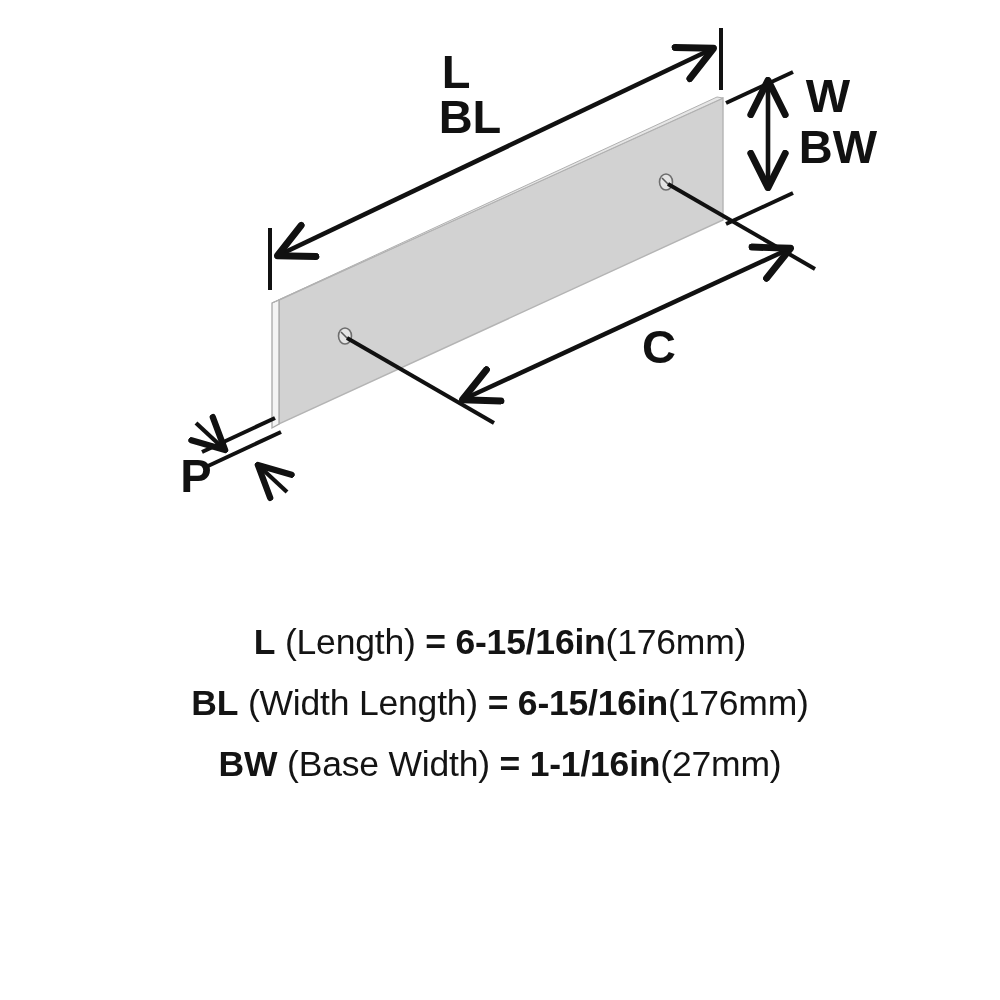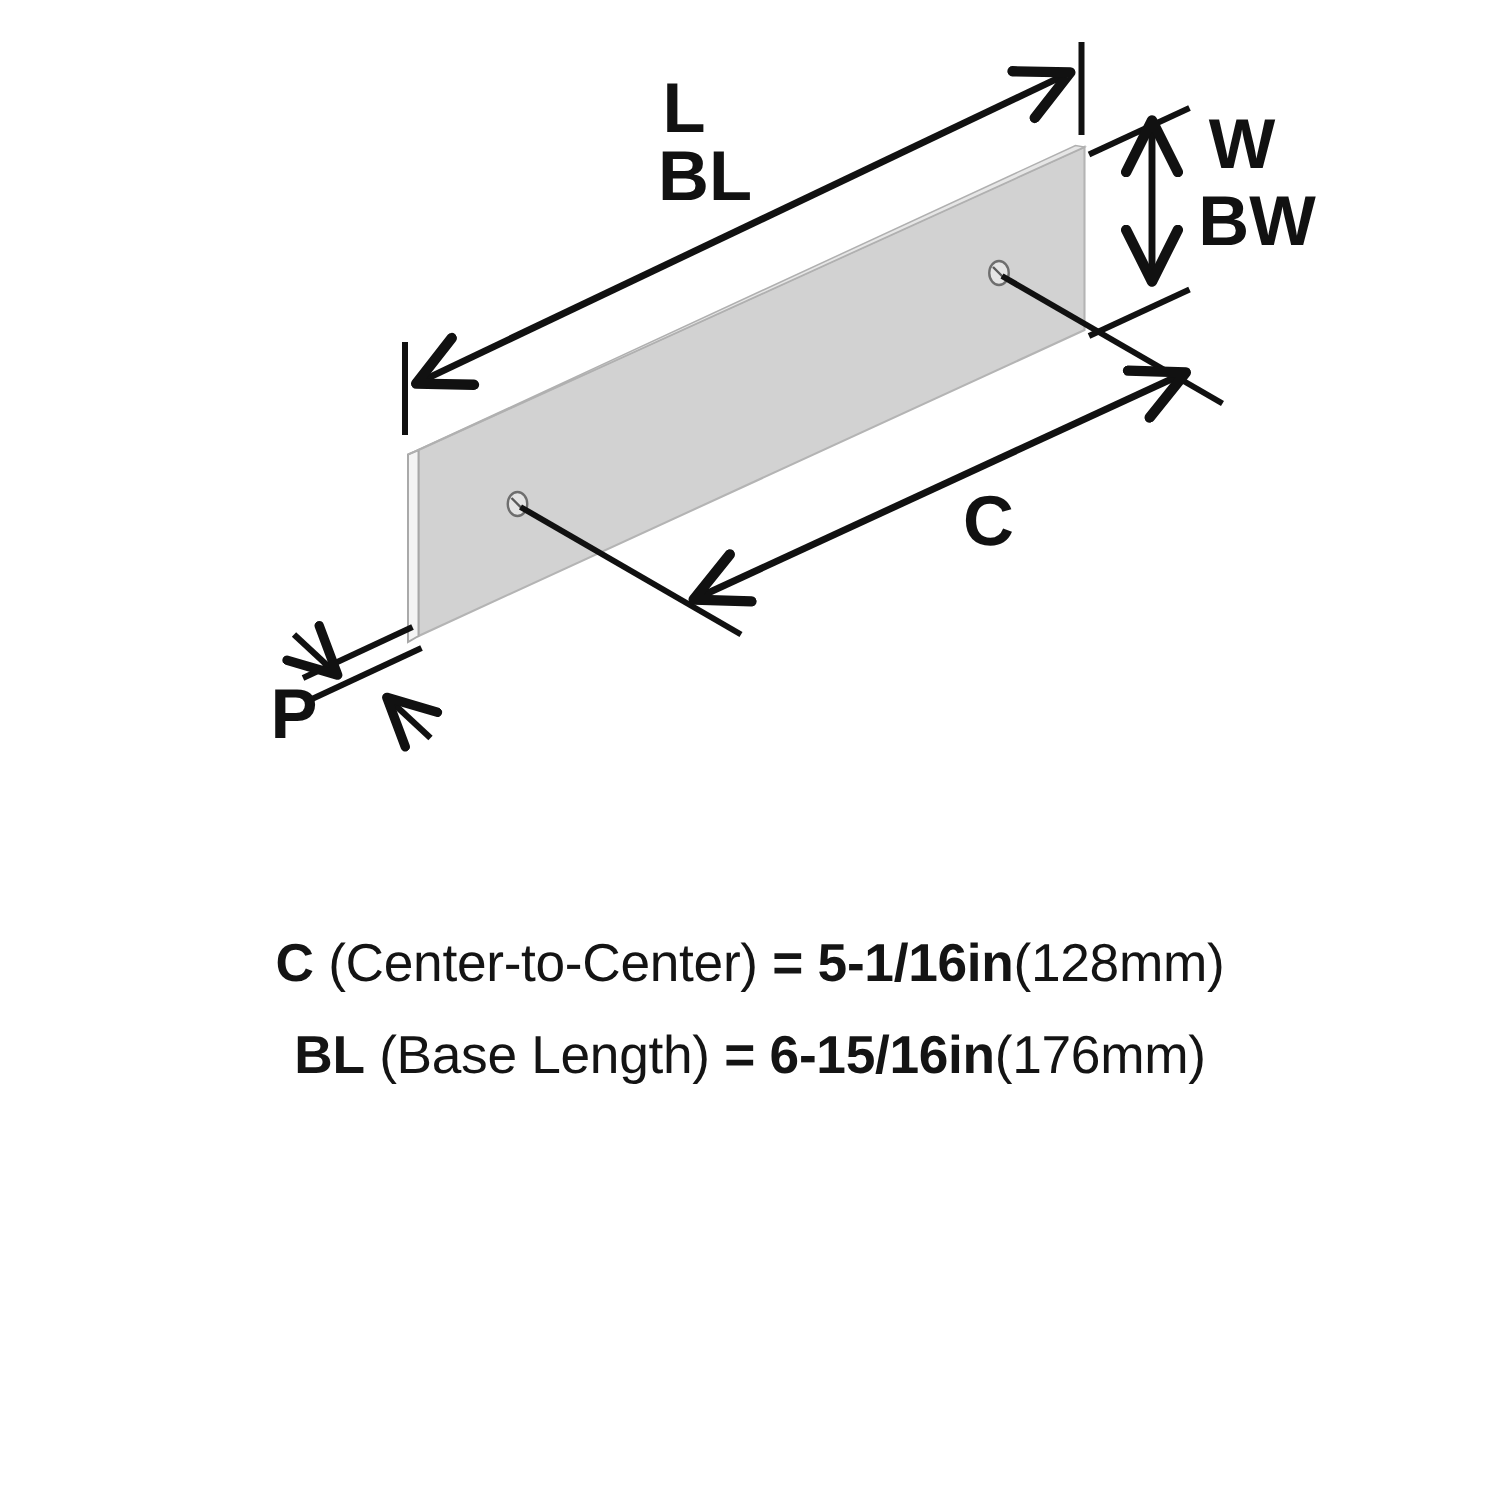--- a/index.html
+++ b/index.html
@@ -139,26 +139,29 @@
         <line x1="196" y1="423" x2="224" y2="449" stroke="#111111" stroke-width="4.2" marker-end="url(#arrowEnd)"></line>
 
         <line x1="287" y1="492" x2="259" y2="466" stroke="#111111" stroke-width="4.2" marker-end="url(#arrowEnd)"></line>
         <text class="dim-label" x="196" y="492" font-size="47" text-anchor="middle">P</text>
       </g>
     </svg>
   </div>
 
   <div id="spec-list">
 
+    <div class="spec-row">
+      <span class="spec-abbr">L</span><span>&nbsp;</span><span class="spec-name">(Length)</span><span>&nbsp;</span><span class="spec-eq">=</span><span>&nbsp;</span><span class="spec-imperial">6-15/16in</span><span class="spec-metric">(176mm)</span>
+    </div>
+
 
 
 
     <div class="spec-row">
-      <span class="spec-abbr">C</span><span>&nbsp;</span><span class="spec-name">(Center-to-Center)</span><span>&nbsp;</span><span class="spec-eq">=</span><span>&nbsp;</span><span class="spec-imperial">5-1/16in</span><span class="spec-metric">(128mm)</span>
+      <span class="spec-abbr">BL</span><span>&nbsp;</span><span class="spec-name">(Width Length)</span><span>&nbsp;</span><span class="spec-eq">=</span><span>&nbsp;</span><span class="spec-imperial">6-15/16in</span><span class="spec-metric">(176mm)</span>
     </div>
 
     <div class="spec-row">
-      <span class="spec-abbr">BL</span><span>&nbsp;</span><span class="spec-name">(Base Length)</span><span>&nbsp;</span><span class="spec-eq">=</span><span>&nbsp;</span><span class="spec-imperial">6-15/16in</span><span class="spec-metric">(176mm)</span>
+      <span class="spec-abbr">BW</span><span>&nbsp;</span><span class="spec-name">(Base Width)</span><span>&nbsp;</span><span class="spec-eq">=</span><span>&nbsp;</span><span class="spec-imperial">1-1/16in</span><span class="spec-metric">(27mm)</span>
     </div>
-
 
   </div>
 </div>
 
 </body></html>

